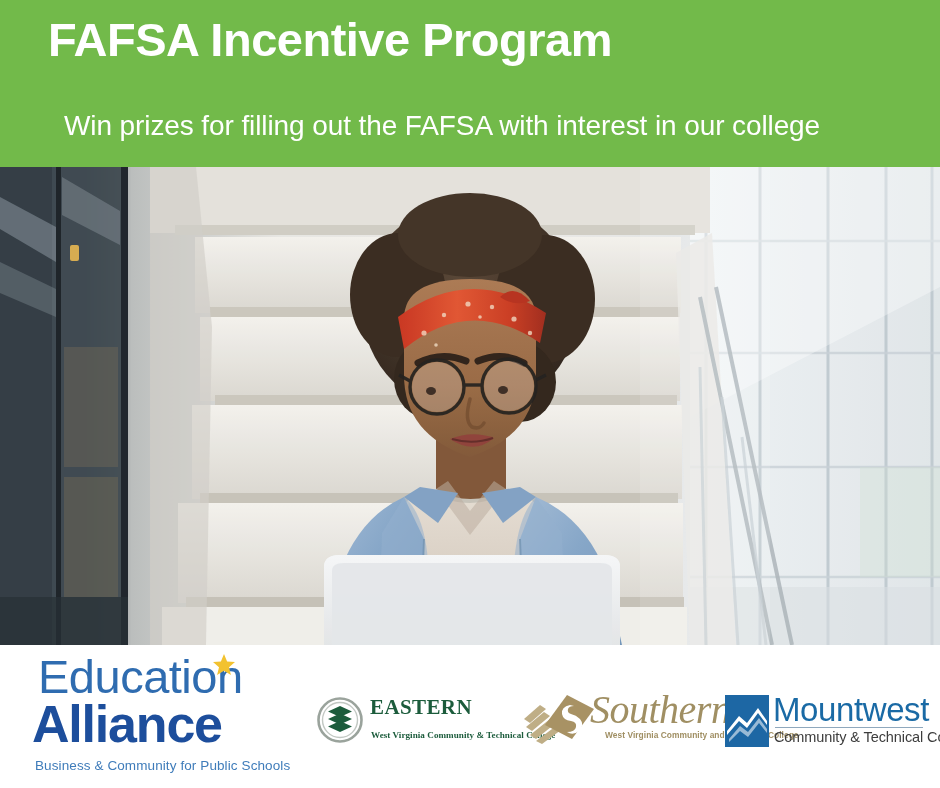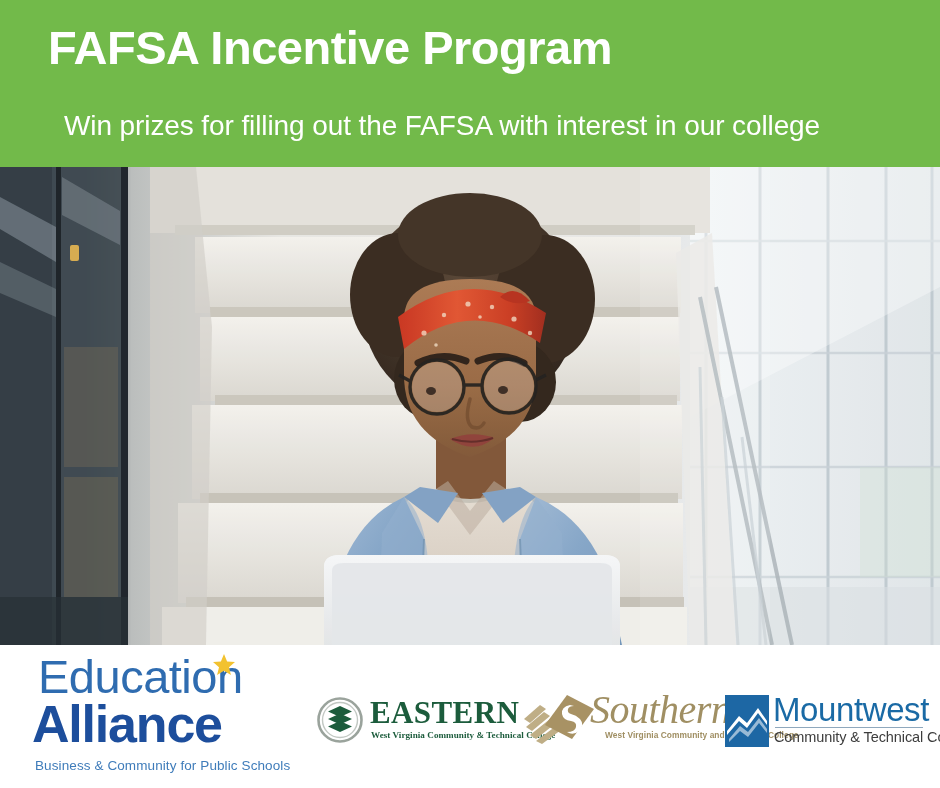--- a/index.html
+++ b/index.html
@@ -25,21 +25,21 @@
     left: 0; top: 0;
     width: 940px;
     height: 167px;
     background: #72ba4a;
     box-sizing: border-box;
     padding: 0 48px;
   }
   .headline {
     position: absolute;
     left: 48px;
-    top: 24px;
+    top: 16px;
     margin: 0;
     font-size: 47px;
     font-weight: bold;
     color: #ffffff;
     letter-spacing: -0.5px;
     line-height: 1.04;
     white-space: nowrap;
   }
   .subhead {
     position: absolute;
@@ -129,21 +129,21 @@
     top: 50px;
     width: 196px;
     height: 52px;
   }
   .eastern-mark { position: absolute; left: 0; top: 1px; width: 48px; height: 48px; }
   .eastern-name {
     position: absolute;
     left: 54px;
     top: 2px;
     font-family: "Liberation Serif", serif;
-    font-size: 31px;
+    font-size: 21px;
     font-weight: bold;
     color: #1c5c3c;
     letter-spacing: 0.4px;
     line-height: 1;
     white-space: nowrap;
     text-align: right;
   }
   .eastern-sub {
     position: absolute;
     left: 55px;

